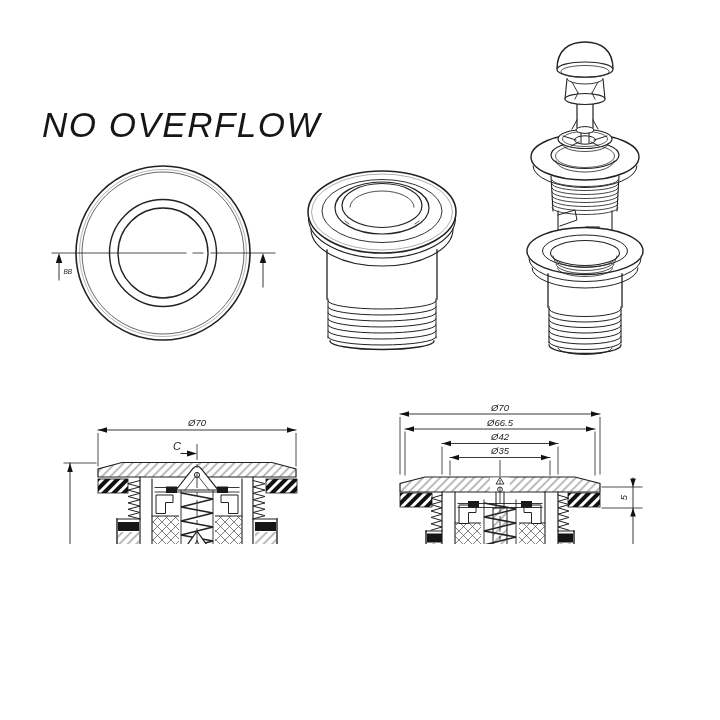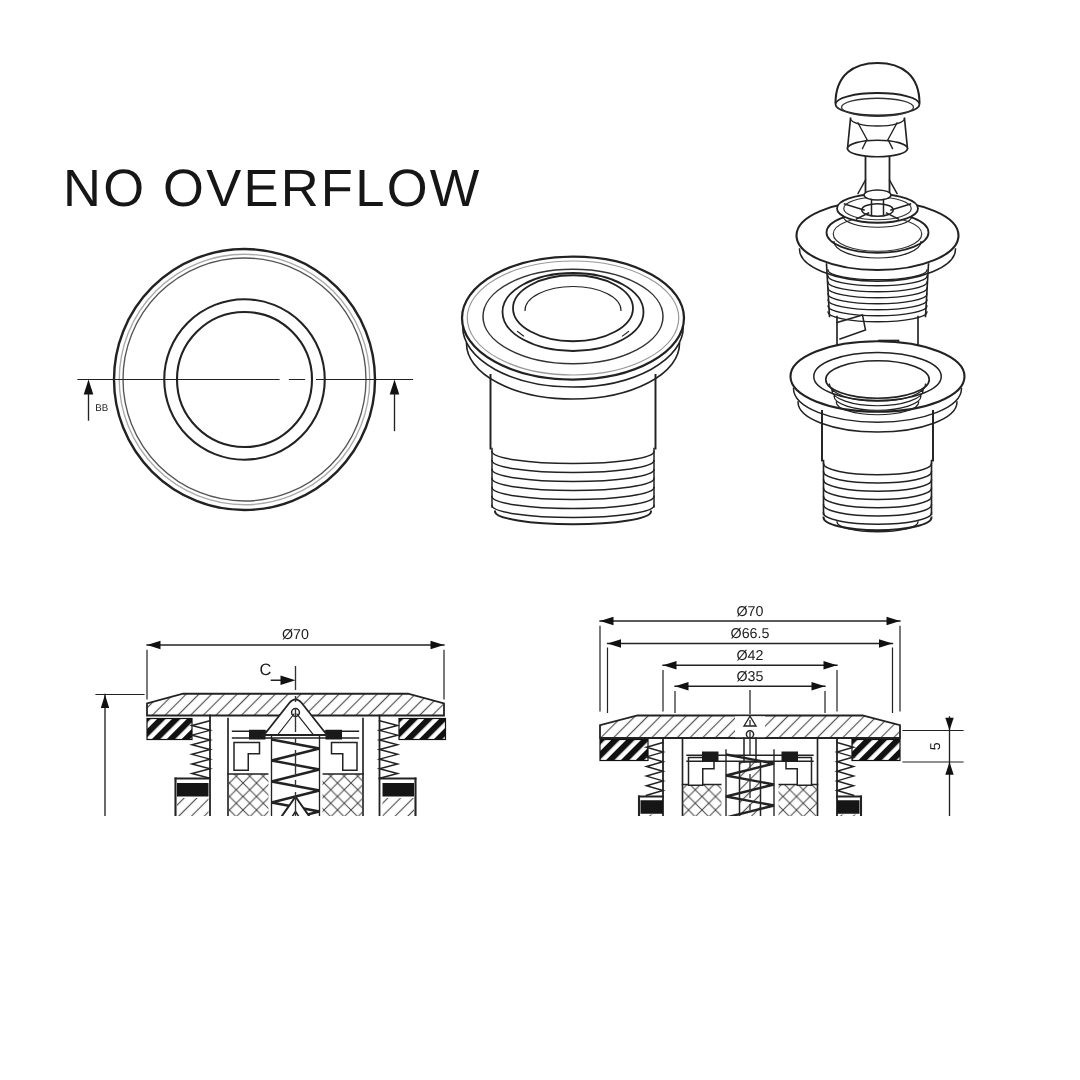--- a/index.html
+++ b/index.html
@@ -1,17 +1,17 @@
 <!DOCTYPE html>
 <html><head>
 <meta charset="utf-8">
 <style>
   html,body{margin:0;padding:0;background:#fff;}
   .canvas{position:relative;width:720px;height:544px;background:#ffffff;overflow:hidden;
-          font-family:"Liberation Sans",sans-serif;}
+          font-family:"Liberation Sans",sans-serif;font-style:italic;}
   svg{display:block;}
   .title{font-family:"Liberation Sans",sans-serif;font-size:35px;font-weight:300;
          letter-spacing:1.5px;fill:#161616;}
   .dim{font-family:"Liberation Sans",sans-serif;font-size:9.5px;fill:#1c1c1c;}
   .dimsm{font-family:"Liberation Sans",sans-serif;font-size:6.5px;fill:#1c1c1c;}
   .seclbl{font-family:"Liberation Sans",sans-serif;font-size:11px;fill:#1c1c1c;}
   .ln{stroke:#222;fill:none;stroke-linecap:square;}
   .fillw{fill:#ffffff;stroke:#222;}
   .arrow{fill:#111;stroke:none;}
 </style>

